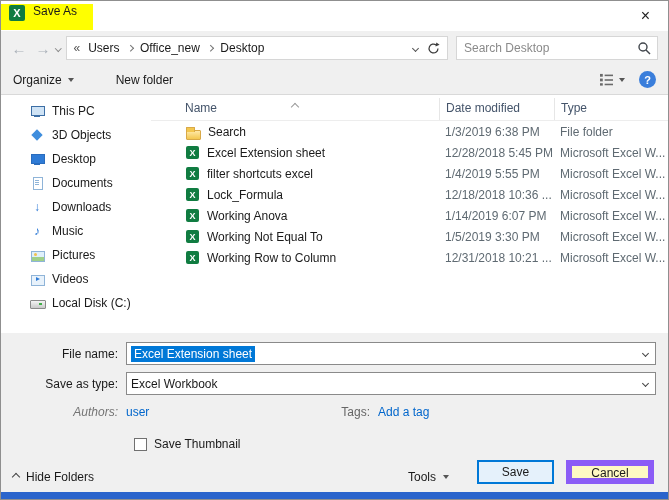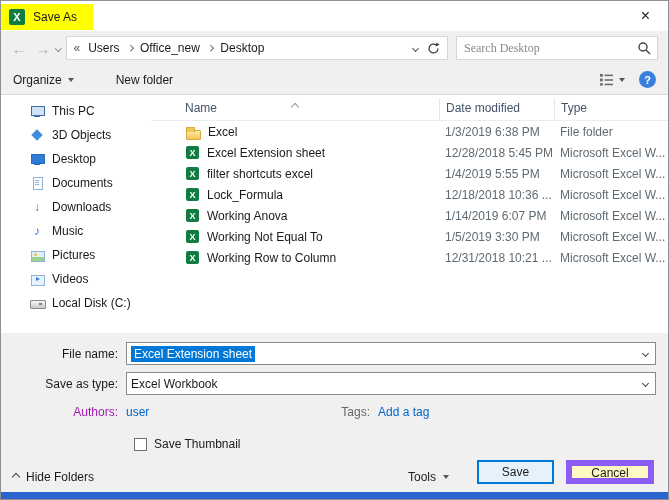--- a/index.html
+++ b/index.html
@@ -6,21 +6,21 @@
   html,body { margin:0; padding:0; background:#fff; }
   .dialog {
     width:669px; height:500px; border:1px solid #8f8f8f;
     display:flex; flex-direction:column; background:#f0f0f0;
     font:12px "Liberation Sans","DejaVu Sans",sans-serif; color:#1a1a1a;
     position:relative; overflow:hidden;
   }
 
   
   .titlebar { height:30px; flex:none; background:#fff; display:flex; align-items:center; }
-  .title-hl { display:flex; align-items:center; gap:7px; background:#ffff00; height:26px; margin-top:2px; padding:0 16px 0 7px; }
+  .title-hl { display:flex; gap:7px; background:#ffff00; height:26px; margin-top:2px; padding:0 16px 0 7px; }
   .close-btn { margin-left:auto; width:45px; height:100%; display:flex; align-items:center; justify-content:center; font-size:16px; color:#222; cursor:default; }
 
   
   .ic { position:relative; width:16px; height:16px; flex:none; display:inline-flex; align-items:center; justify-content:center; }
   .ic-excel-app-icon, .ic-excel-file-icon { width:15px; height:15px; }
   .ic-excel-app-icon::before, .ic-excel-file-icon::before {
     content:""; position:absolute; inset:1px; background:#107c41; border-radius:2px;
   }
   .ic-excel-app-icon::after, .ic-excel-file-icon::after {
     content:"X"; position:absolute; top:50%; left:50%; transform:translate(-50%,-52%);
@@ -76,21 +76,21 @@
   .tri-down { width:0; height:0; border-left:3.5px solid transparent; border-right:3.5px solid transparent; border-top:4px solid #555; }
 
   
   .navrow { height:34px; flex:none; display:flex; align-items:center; padding:0 10px 0 6px; }
   .nav-arrow { width:24px; height:24px; display:flex; align-items:center; justify-content:center; font-size:15px; color:#a9b0b8; }
   .history-chev { color:#8a8a8a; margin:0 5px 0 1px; width:4.5px; height:4.5px; }
   .addressbar { flex:1; height:24px; background:#fff; border:1px solid #d6d6d6; display:flex; align-items:center; padding:0 7px; gap:8px; min-width:0; }
   .crumb-overflow { color:#555; font-size:12px; }
   .sep { color:#777; width:4.5px; height:4.5px; }
   .addr-right { margin-left:auto; display:flex; align-items:center; gap:9px; color:#555; }
-  .searchbox { width:202px; height:24px; background:#fff; border:1px solid #d6d6d6; display:flex; align-items:center; margin-left:8px;font-family:Liberation Serif, serif; }
+  .searchbox { width:202px; height:24px; background:#fff; border:1px solid #d6d6d6; display:flex; align-items:center; margin-left:8px; }
   .searchbox input { flex:1; border:none; outline:none; font:inherit; font-size:12px; padding:0 4px 0 7px; color:#333; min-width:0; background:transparent; }
   .searchbox input::placeholder { color:#8a8a8a; }
   .search-ic { padding:0 6px 0 2px; display:flex; }
 
   
   .toolbar { height:30px; flex:none; display:flex; align-items:center; padding:0 12px; border-bottom:1px solid #d9d9d9;gap:16px; }
   .tool-btn { display:flex; align-items:center; gap:6px; }
   .nf { margin-left:26px; }
   .toolbar-right { margin-left:auto; display:flex; align-items:center; gap:14px; }
   .views-btn { display:flex; align-items:center; gap:5px; }
@@ -116,21 +116,21 @@
 
   
   .footerarea { flex:1; display:flex; flex-direction:column; padding-top:9px; }
   .field-row { display:flex; align-items:center; margin:0 12px 7px 0; }
   .f-label { width:125px; text-align:right; padding-right:8px; flex:none; }
   .combo { flex:1; height:23px; background:#fff; border:1px solid #8a8a8a; display:flex; align-items:center; padding-left:4px; }
   .combo-value { white-space:nowrap; }
   .combo-value.selected { background:#0078d7; color:#fff; padding:1px 3px; }
   .combo-arrow { margin-left:auto; width:20px; height:100%; display:flex; align-items:center; justify-content:center; color:#444; }
   .meta-row { display:flex; align-items:center; margin:3px 12px 9px 0; }
-  .meta-label { width:125px; text-align:right; padding-right:8px; color:#a21caf; flex:none; }
+  .meta-label { width:125px; text-align:right; padding-right:8px; color:#737373; flex:none;font-style:italic; }
   .meta-val { width:180px; }
   .tags-label { width:72px; text-align:right; padding-right:8px; color:#666; flex:none; }
   .link { color:#0066cc; }
   .thumb-row { display:flex; align-items:center; gap:7px; margin-left:133px; margin-top:9px; }
   .cb { width:13px; height:13px; background:#fff; border:1px solid #707070; flex:none; }
 
   
   .bottombar { margin-top:auto; height:40px; display:flex; align-items:flex-end; padding:0 14px 8px 12px; }
   .flat-btn { display:flex; align-items:center; gap:7px; color:#1a1a1a; }
   .hf-chev { width:6px; height:6px; color:#444; }
@@ -267,21 +267,21 @@
           <span>Date modified</span>
         </div>
         <div class="hc c-type">
           <span>Type</span>
         </div>
       </div>
       <div>
           <div class="row">
     <div class="c-name">
       <span class="ic ic-folder-icon"></span>
-      <span class="row-name">Excel</span>
+      <span class="row-name">Search</span>
     </div>
     <div class="c-date">1/3/2019 6:38 PM</div>
     <div class="c-type">File folder</div>
   </div>
           <div class="row">
     <div class="c-name">
       <span class="ic ic-excel-file-icon"></span>
       <span class="row-name">Excel Extension sheet</span>
     </div>
     <div class="c-date">12/28/2018 5:45 PM</div>

